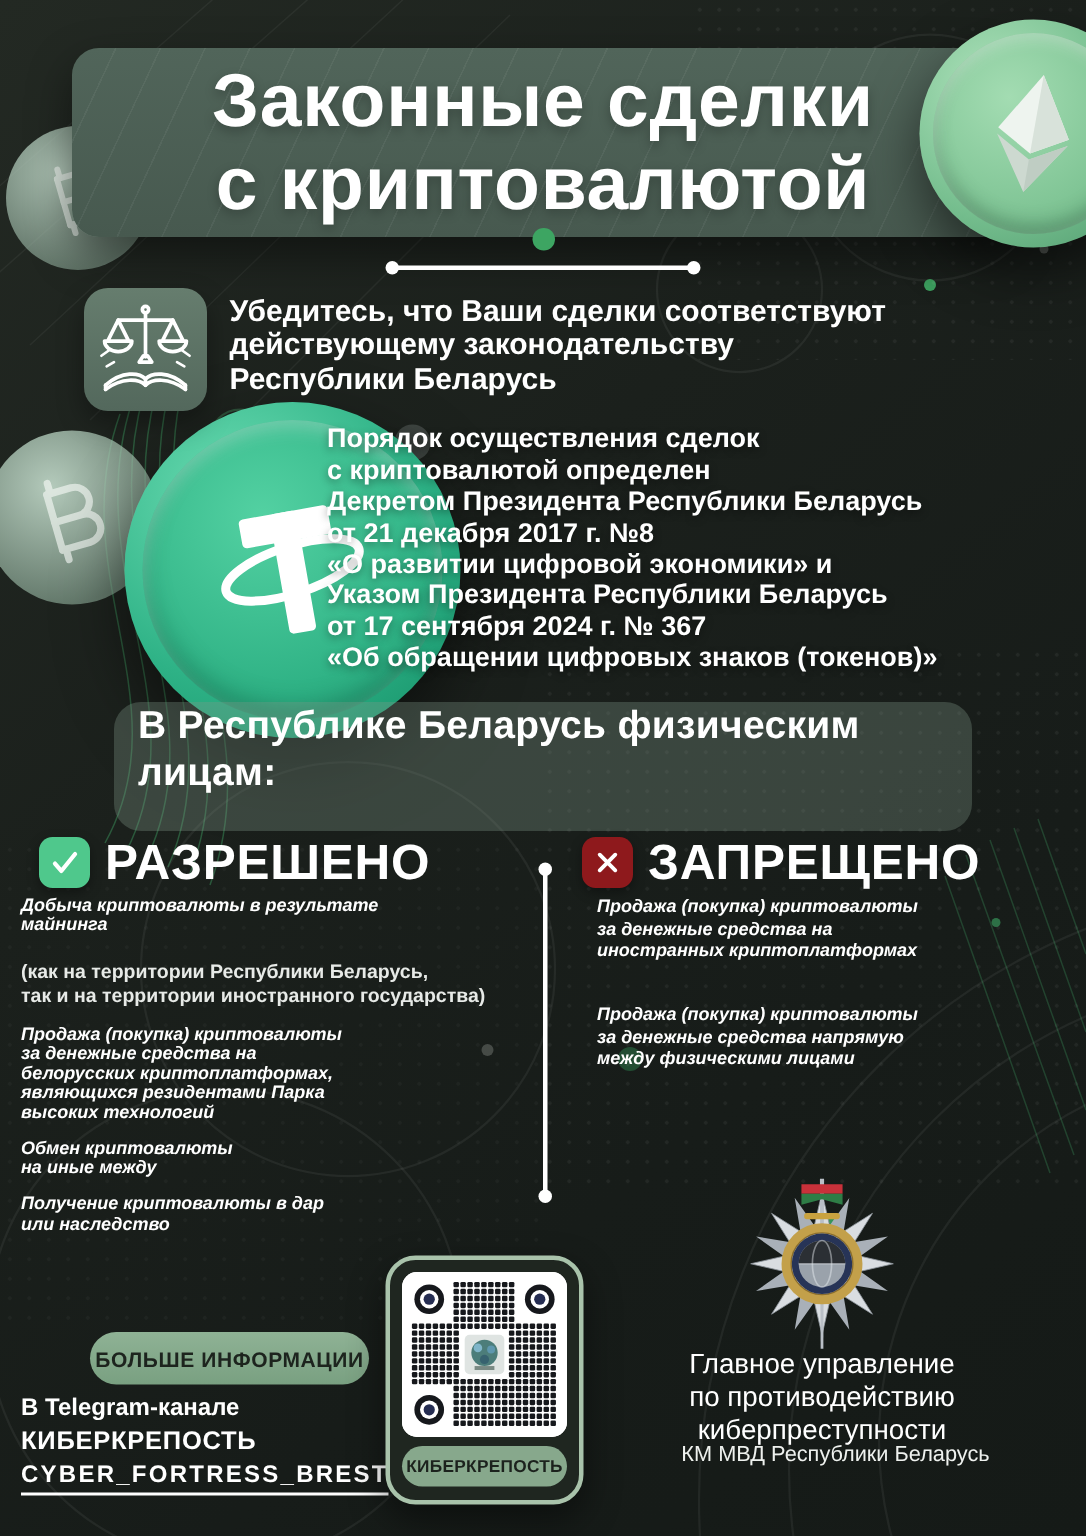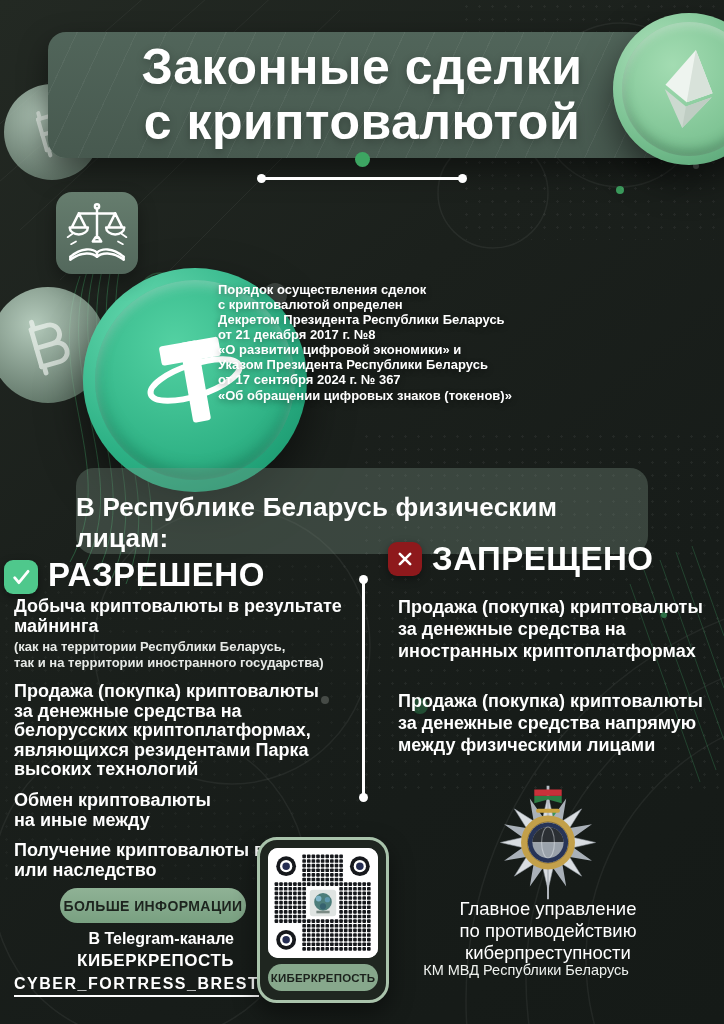--- a/index.html
+++ b/index.html
@@ -36,60 +36,60 @@
   .coin-eth .coin-face{background:radial-gradient(circle at 38% 32%,#a3dcb2,#7cc292 70%,#6bb083 100%);box-shadow:inset 0 4px 10px rgba(255,255,255,.35),inset 0 -6px 12px rgba(20,60,38,.35);}
   .coin-tether{left:83px;top:268px;width:224px;height:224px;z-index:2;
     background:radial-gradient(circle at 32% 28%,#6bdcb2,#2eb286 55%,#148f67 100%);
     box-shadow:0 20px 44px rgba(0,0,0,.5);}
   .coin-tether .coin-face{inset:12px;background:radial-gradient(circle at 40% 32%,#53d1a2,#2fb285 65%,#249e77 100%);box-shadow:inset 0 5px 12px rgba(255,255,255,.3),inset 0 -8px 16px rgba(10,80,55,.4);}
   .bcoin-glyph{position:absolute;inset:0;display:flex;align-items:center;justify-content:center;}
   
   .scales-box{left:56px;top:192px;width:82px;height:82px;border-radius:16px;z-index:4;
     background:linear-gradient(180deg,#667d6e,#53685c);box-shadow:0 8px 18px rgba(0,0,0,.35);}
   .intro-text{left:153px;top:197px;width:530px;font-size:20px;font-weight:bold;line-height:1.12;z-index:4;}
-  .law-text{left:218px;top:282px;width:480px;font-size:13px;font-weight:bold;line-height:1.16;z-index:4;text-shadow:0 2px 6px rgba(0,0,0,.4);}
+  .law-text{left:218px;top:282px;width:480px;font-size:18px;font-weight:bold;line-height:1.16;z-index:4;text-shadow:0 2px 6px rgba(0,0,0,.4);}
   
   .banner{left:76px;top:468px;width:572px;height:86px;border-radius:18px;z-index:4;
-    background:rgba(128,151,138,.33);display:flex;align-items:flex-end;justify-content:center;}
+    background:rgba(128,151,138,.33);display:flex;align-items:flex-start;justify-content:center;padding-left:16px;}
   .banner-text{font-size:26px;font-weight:bold;letter-spacing:.2px;}
   
   .col-header{z-index:5;display:flex;align-items:center;gap:10px;}
   .col-header .hd{font-size:33px;font-weight:bold;letter-spacing:.5px;}
   .badge{width:34px;height:34px;border-radius:9px;display:flex;align-items:center;justify-content:center;flex:0 0 auto;}
   .badge.ok{background:#4fc88c;box-shadow:0 3px 8px rgba(0,0,0,.35);}
   .badge.no{background:#8e191c;box-shadow:0 3px 8px rgba(0,0,0,.35);}
   .list{z-index:5;display:flex;flex-direction:column;}
-  .item-text{font-size:18px;font-weight:bold;line-height:1.09;}
-  .item-note{font-size:13px;font-weight:bold;line-height:1.22;margin-top:3px;color:#e7eae7;}
+  .item-text{font-size:12px;font-weight:bold;line-height:1.09;font-style:italic;}
+  .item-note{font-size:13px;font-weight:bold;line-height:1.22;margin-top:17px;color:#e7eae7;}
   .left-list{left:14px;top:597px;width:346px;gap:11px;}
   .right-list{left:398px;top:597px;width:315px;gap:28px;}
   .right-list .item-text{line-height:1.22;}
   .vdivider{left:362px;top:580px;width:3px;height:217px;background:#fff;border-radius:2px;z-index:5;}
   .vdivider::before,.vdivider::after{content:"";position:absolute;left:-3px;width:9px;height:9px;border-radius:50%;background:#fff;}
   .vdivider::before{top:-5px;} .vdivider::after{bottom:-5px;}
   .hdivider{left:261px;top:177px;width:202px;height:3px;background:#fff;border-radius:2px;z-index:4;}
   .hdivider::before,.hdivider::after{content:"";position:absolute;top:-3px;width:9px;height:9px;border-radius:50%;background:#fff;}
   .hdivider::before{left:-4px;} .hdivider::after{right:-4px;}
   
   .more-btn{left:60px;top:888px;width:186px;height:35px;border-radius:18px;border:none;z-index:5;cursor:pointer;
     background:linear-gradient(180deg,#8fb295,#79a081);color:#1d241e;font-weight:bold;font-size:14px;letter-spacing:.4px;
     font-family:"Liberation Sans",sans-serif;display:flex;align-items:center;justify-content:center;}
-  .tg-block{left:14px;top:930px;width:220px;text-align:right;z-index:5;}
+  .tg-block{left:14px;top:930px;width:220px;z-index:5;}
   .tg-l1{font-size:16px;font-weight:bold;}
   .tg-l2{font-size:17px;font-weight:bold;letter-spacing:.5px;margin-top:3px;}
   .tg-handle{display:inline-block;font-size:16px;font-weight:bold;letter-spacing:1.5px;margin-top:4px;
     border-bottom:2px solid #fff;padding-bottom:2px;cursor:pointer;}
   .qr-card{left:257px;top:837px;width:132px;height:166px;border-radius:20px;z-index:5;
     background:#1f2620;border:3px solid #a9c3ab;box-shadow:0 10px 24px rgba(0,0,0,.45);}
   .qr-white{position:absolute;left:8px;top:8px;width:110px;height:110px;border-radius:10px;background:#fff;overflow:hidden;}
   .qr-pill{position:absolute;left:8px;bottom:9px;width:110px;height:27px;border-radius:14px;background:#87a88c;
     display:flex;align-items:center;justify-content:center;color:#1c221d;font-weight:bold;font-size:11.5px;letter-spacing:.2px;}
   .emblem-wrap{left:478px;top:784px;width:140px;height:128px;z-index:5;}
   .org-name{left:398px;top:898px;width:300px;text-align:center;font-size:18.5px;font-weight:normal;line-height:1.2;z-index:5;}
-  .org-sub{left:376px;top:962px;width:300px;text-align:center;font-size:14.5px;color:#eef1ee;z-index:5;}
+  .org-sub{left:407px;top:962px;width:300px;text-align:center;font-size:14.5px;color:#eef1ee;z-index:5;}
   svg{display:block;}
 </style>
 </head>
 <body>
 
 <div id="canvas">
 
   <svg class="abs" width="724" height="1024" viewBox="0 0 724 1024" style="left:0;top:0;z-index:0;">
     <g stroke="rgba(255,255,255,0.05)" stroke-width="1">
       <line x1="-30" y1="150" x2="210" y2="-60"></line>
@@ -191,20 +191,23 @@
       <path d="M76,22 L66,42 M76,22 L86,42 M63,42 L89,42 M63,42 A13 10 0 0 0 89,42"></path>
       <path d="M44,62 L56,62 L52,56 L48,56 Z"></path>
       <path d="M12,84 C28,70 44,72 50,78 C56,72 72,70 88,84"></path>
       <path d="M12,88 C28,76 44,78 50,84 C56,78 72,76 88,88"></path>
       <line x1="50" y1="78" x2="50" y2="84"></line>
         <line x1="12" y1="84" x2="12" y2="88"></line>
         <line x1="88" y1="84" x2="88" y2="88"></line>
       <path d="M8,56 L15,51 M13,66 L20,62 M92,56 L85,51 M87,66 L80,62" stroke-width="2.5"></path>
     </svg>
   </div>
+  <div class="abs intro-text pre">Убедитесь, что Ваши сделки соответствуют
+действующему законодательству
+Республики Беларусь</div>
 
   <div class="abs coin coin-tether">
     <div class="coin-face"></div>
     <div class="bcoin-glyph">
         <svg width="150" height="150" viewBox="0 0 100 100" style="transform:rotate(-10deg)">
       <g fill="#fff">
         <rect x="30" y="24" width="40" height="13" rx="2"></rect>
         <rect x="44" y="24" width="12" height="54" rx="2"></rect>
       </g>
       <ellipse cx="50" cy="50" rx="31" ry="10.5" fill="none" stroke="#fff" stroke-width="4" transform="rotate(-8 50 50)"></ellipse>
@@ -217,21 +220,21 @@
 от 21 декабря 2017 г. №8
 «О развитии цифровой экономики» и
 Указом Президента Республики Беларусь
 от 17 сентября 2024 г. № 367
 «Об обращении цифровых знаков (токенов)»</div>
 
   <div class="abs banner">
     <div class="banner-text">В Республике Беларусь физическим лицам:</div>
   </div>
 
-  <div class="abs col-header" style="left:4px;top:556px;align-items:flex-end;">
+  <div class="abs col-header" style="left:26px;top:556px;">
     <div class="badge ok">
       <svg width="24" height="24" viewBox="0 0 34 34" fill="none" stroke="#fff" stroke-width="4" stroke-linecap="round" stroke-linejoin="round">
           <path d="M8,18 L14,25 L27,9"></path>
         </svg>
     </div>
     <div class="hd">РАЗРЕШЕНО</div>
   </div>
   <div class="abs list left-list">
     <div>
       <div class="item-text pre">Добыча криптовалюты в результате
@@ -251,21 +254,21 @@
 на иные между</div>
     </div>
     <div>
       <div class="item-text pre">Получение криптовалюты в дар
 или наследство</div>
     </div>
   </div>
 
   <div class="abs vdivider"></div>
 
-  <div class="abs col-header" style="left:388px;top:540px;">
+  <div class="abs col-header" style="left:388px;top:556px;">
     <div class="badge no">
       <svg width="22" height="22" viewBox="0 0 34 34" fill="none" stroke="#fff" stroke-width="4" stroke-linecap="round">
           <path d="M9,9 L25,25 M25,9 L9,25"></path>
         </svg>
     </div>
     <div class="hd">ЗАПРЕЩЕНО</div>
   </div>
   <div class="abs list right-list">
     <div>
       <div class="item-text pre">Продажа (покупка) криптовалюты

